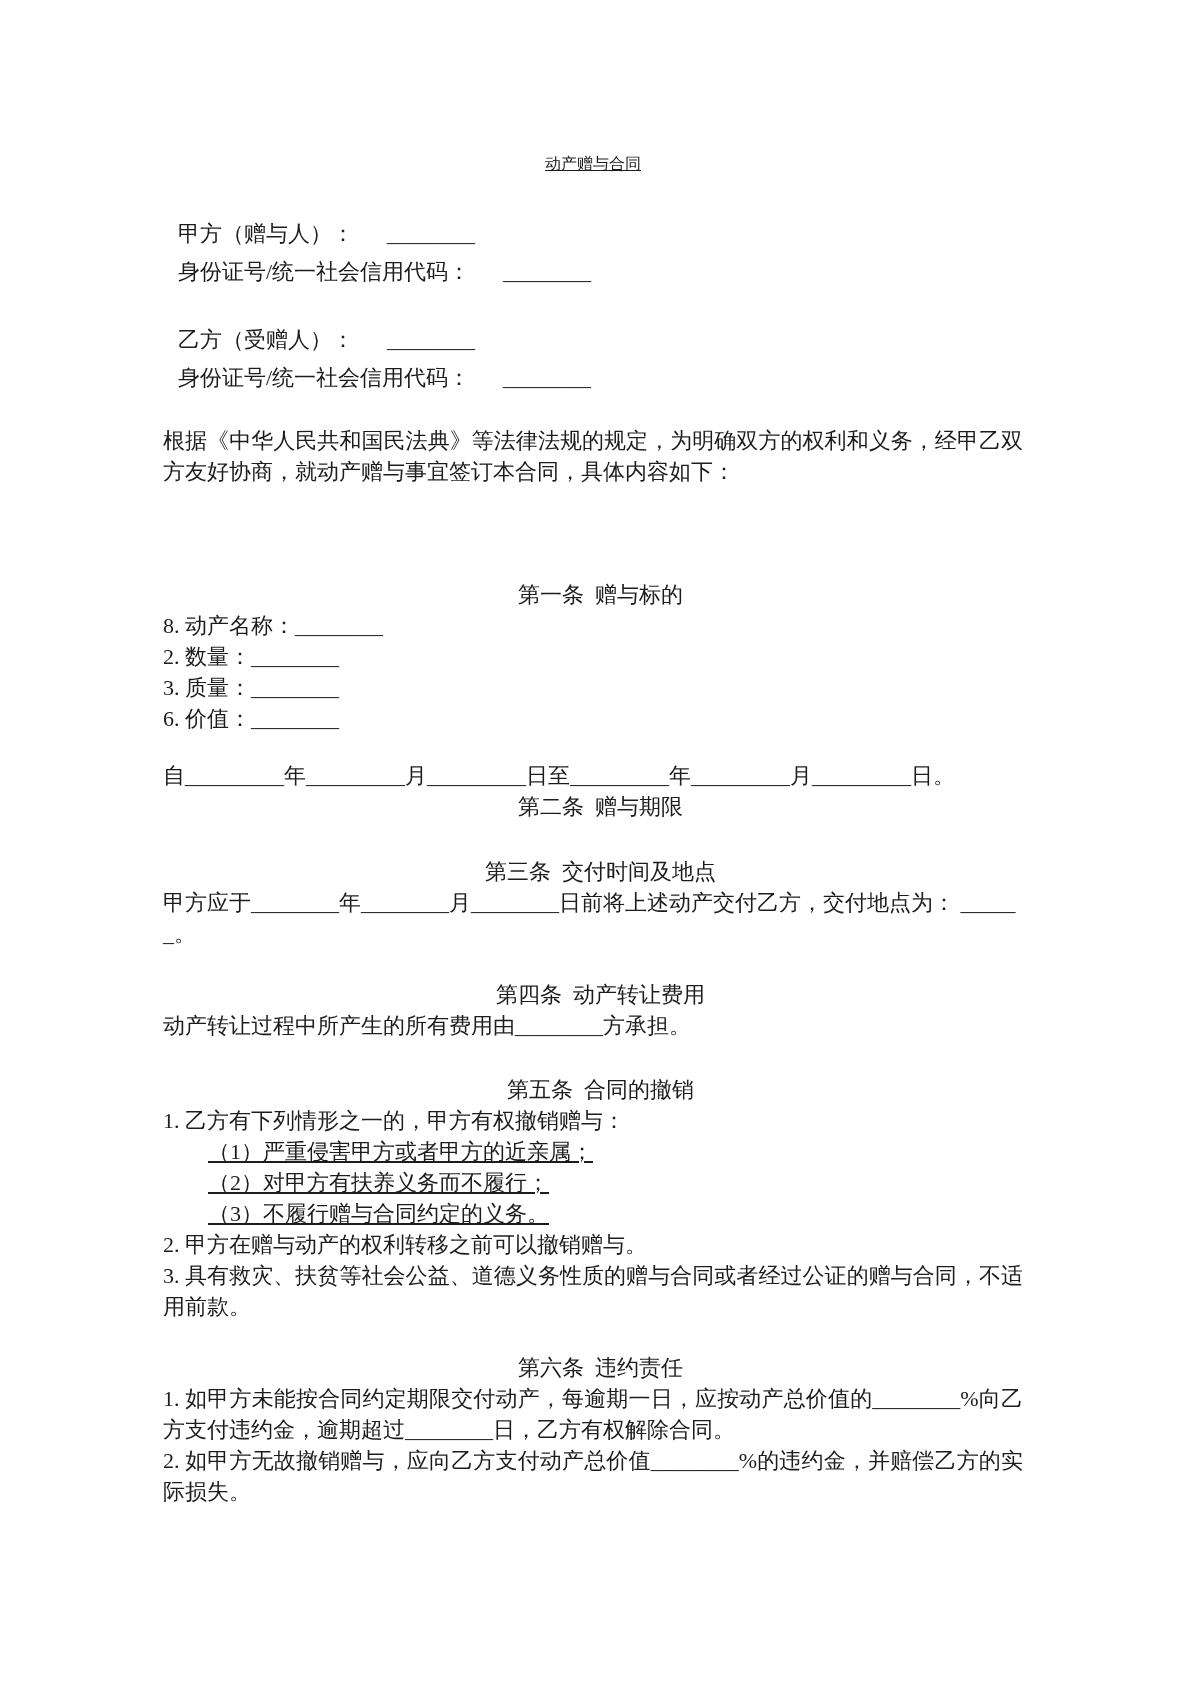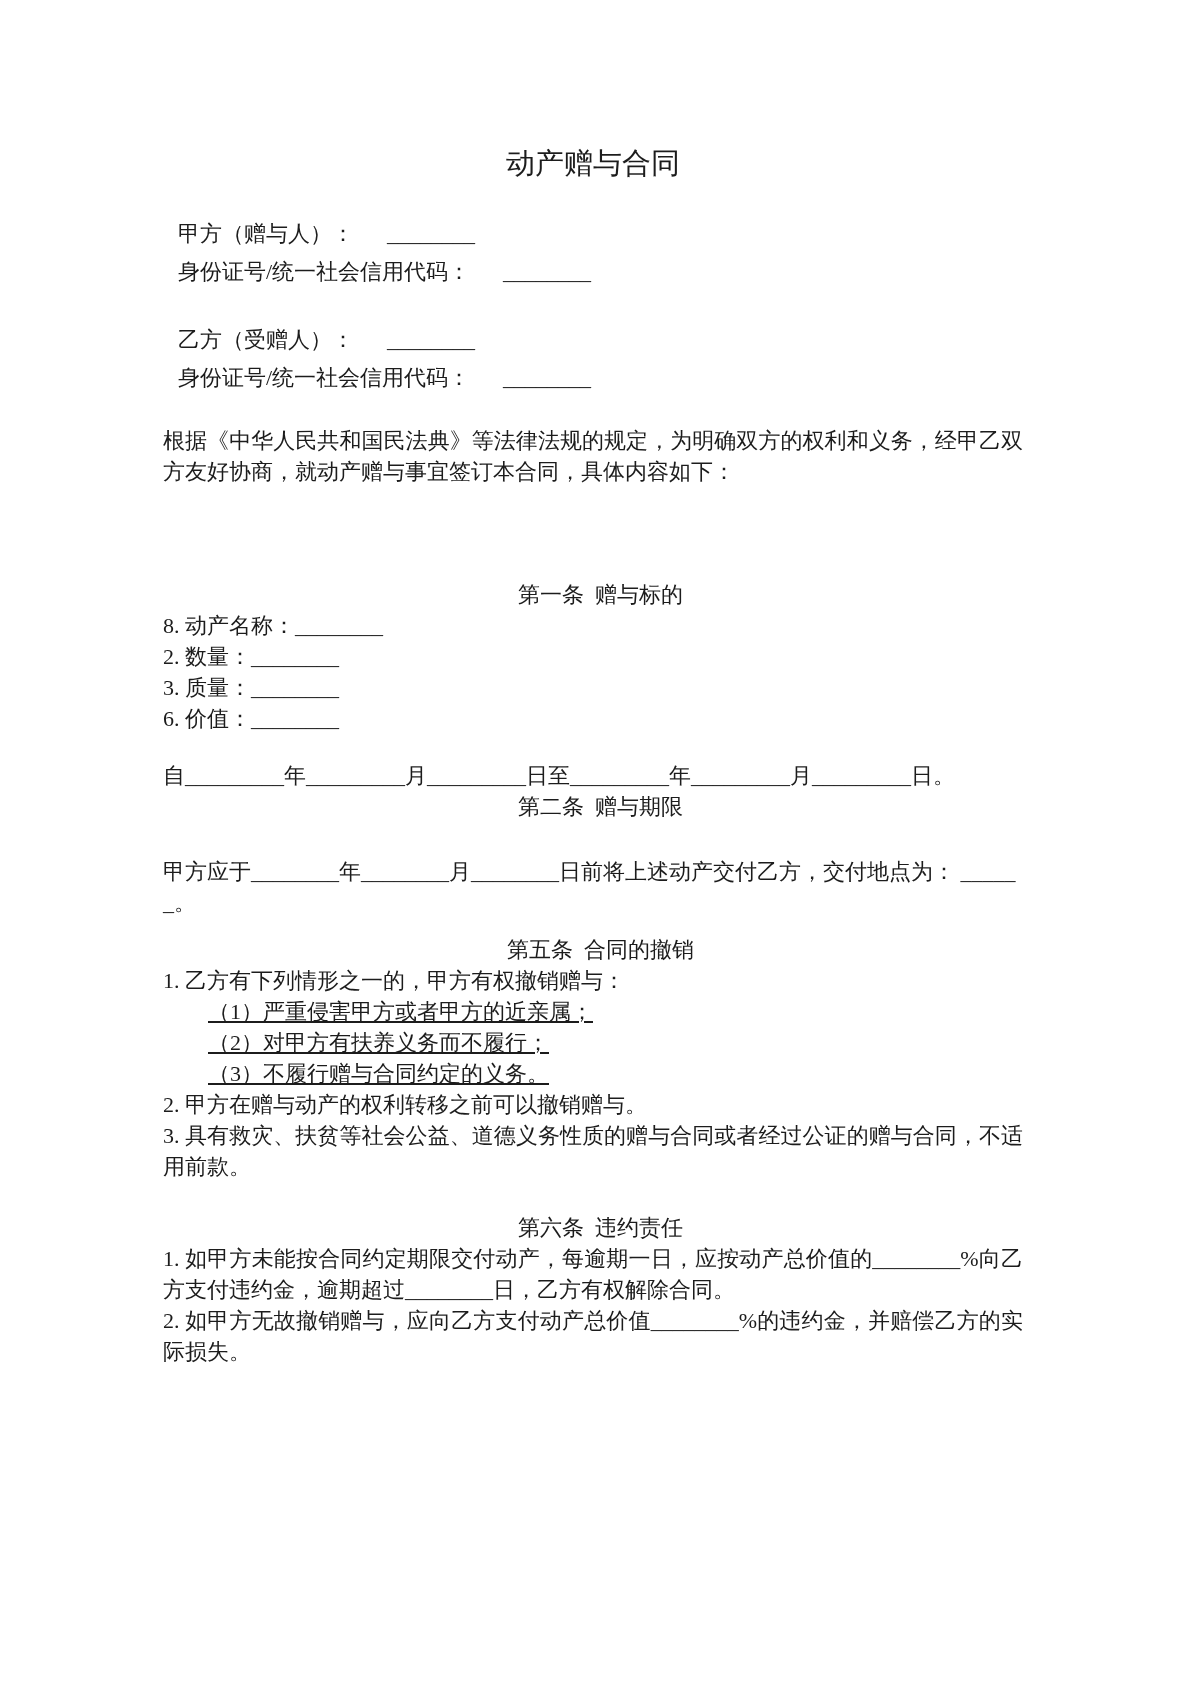--- a/index.html
+++ b/index.html
@@ -19,41 +19,42 @@
     padding: 148px 167px 0 163px; 
     overflow: hidden;
   }
   .line {
     margin: 0;
     line-height: 31px;
     white-space: pre-wrap;
     font-weight: normal;
   }
   .title {
-    font-size: 29px;
+    font-size: 16px;
     font-weight: normal;
     text-align: center;
     margin: 0 0 36px 0;
     line-height: 31px;
+    text-decoration: underline;
   }
   .party-line {
     line-height: 38px;
     padding-left: 15px;
   }
   .party-b { margin-top: 30px; }
   .intro {
     margin-top: 28px;
     text-align: justify;
   }
   .para { text-align: justify; }
   .sec { margin-top: 30px; }
   .sec-1 { margin-top: 92px; }
   .sec-2 { margin-top: 26px; }
   .sec-3 { margin-top: 34px; }
-  .sec-5 { margin-top: 16px; }
+  .sec-5 { margin-top: 33px; }
   .heading { padding-left: 15px; text-align: center; }
   .indent1 { padding-left: 15px; }
   .sub { padding-left: 45px; text-decoration: underline; }
 </style>
 </head>
 <body>
 
 <div class="page">
 
   <h1 class="title">动产赠与合同</h1>
@@ -77,24 +78,29 @@
     <p class="line">3. 质量：________</p>
     <p class="line">6. 价值：________</p>
   </section>
 
   <section class="sec sec-2">
     <p class="line">自_________年_________月_________日至_________年_________月_________日。</p>
     <p class="line heading">第二条  赠与期限</p>
   </section>
 
   <section class="sec sec-3">
+    <p class="line heading">第三条  交付时间及地点</p>
     <p class="line">甲方应于________年________月________日前将上述动产交付乙方，交付地点为： _____</p>
     <p class="line">_。</p>
   </section>
 
+  <section class="sec">
+    <p class="line heading">第四条  动产转让费用</p>
+    <p class="line">动产转让过程中所产生的所有费用由________方承担。</p>
+  </section>
 
   <section class="sec sec-5">
     <p class="line heading">第五条  合同的撤销</p>
     <p class="line">1. 乙方有下列情形之一的，甲方有权撤销赠与：</p>
     <p class="line sub">（1）严重侵害甲方或者甲方的近亲属；</p>
     <p class="line sub">（2）对甲方有扶养义务而不履行；</p>
     <p class="line sub">（3）不履行赠与合同约定的义务。</p>
     <p class="line">2. 甲方在赠与动产的权利转移之前可以撤销赠与。</p>
     <p class="line para">3. 具有救灾、扶贫等社会公益、道德义务性质的赠与合同或者经过公证的赠与合同，不适用前款。</p>
   </section>

